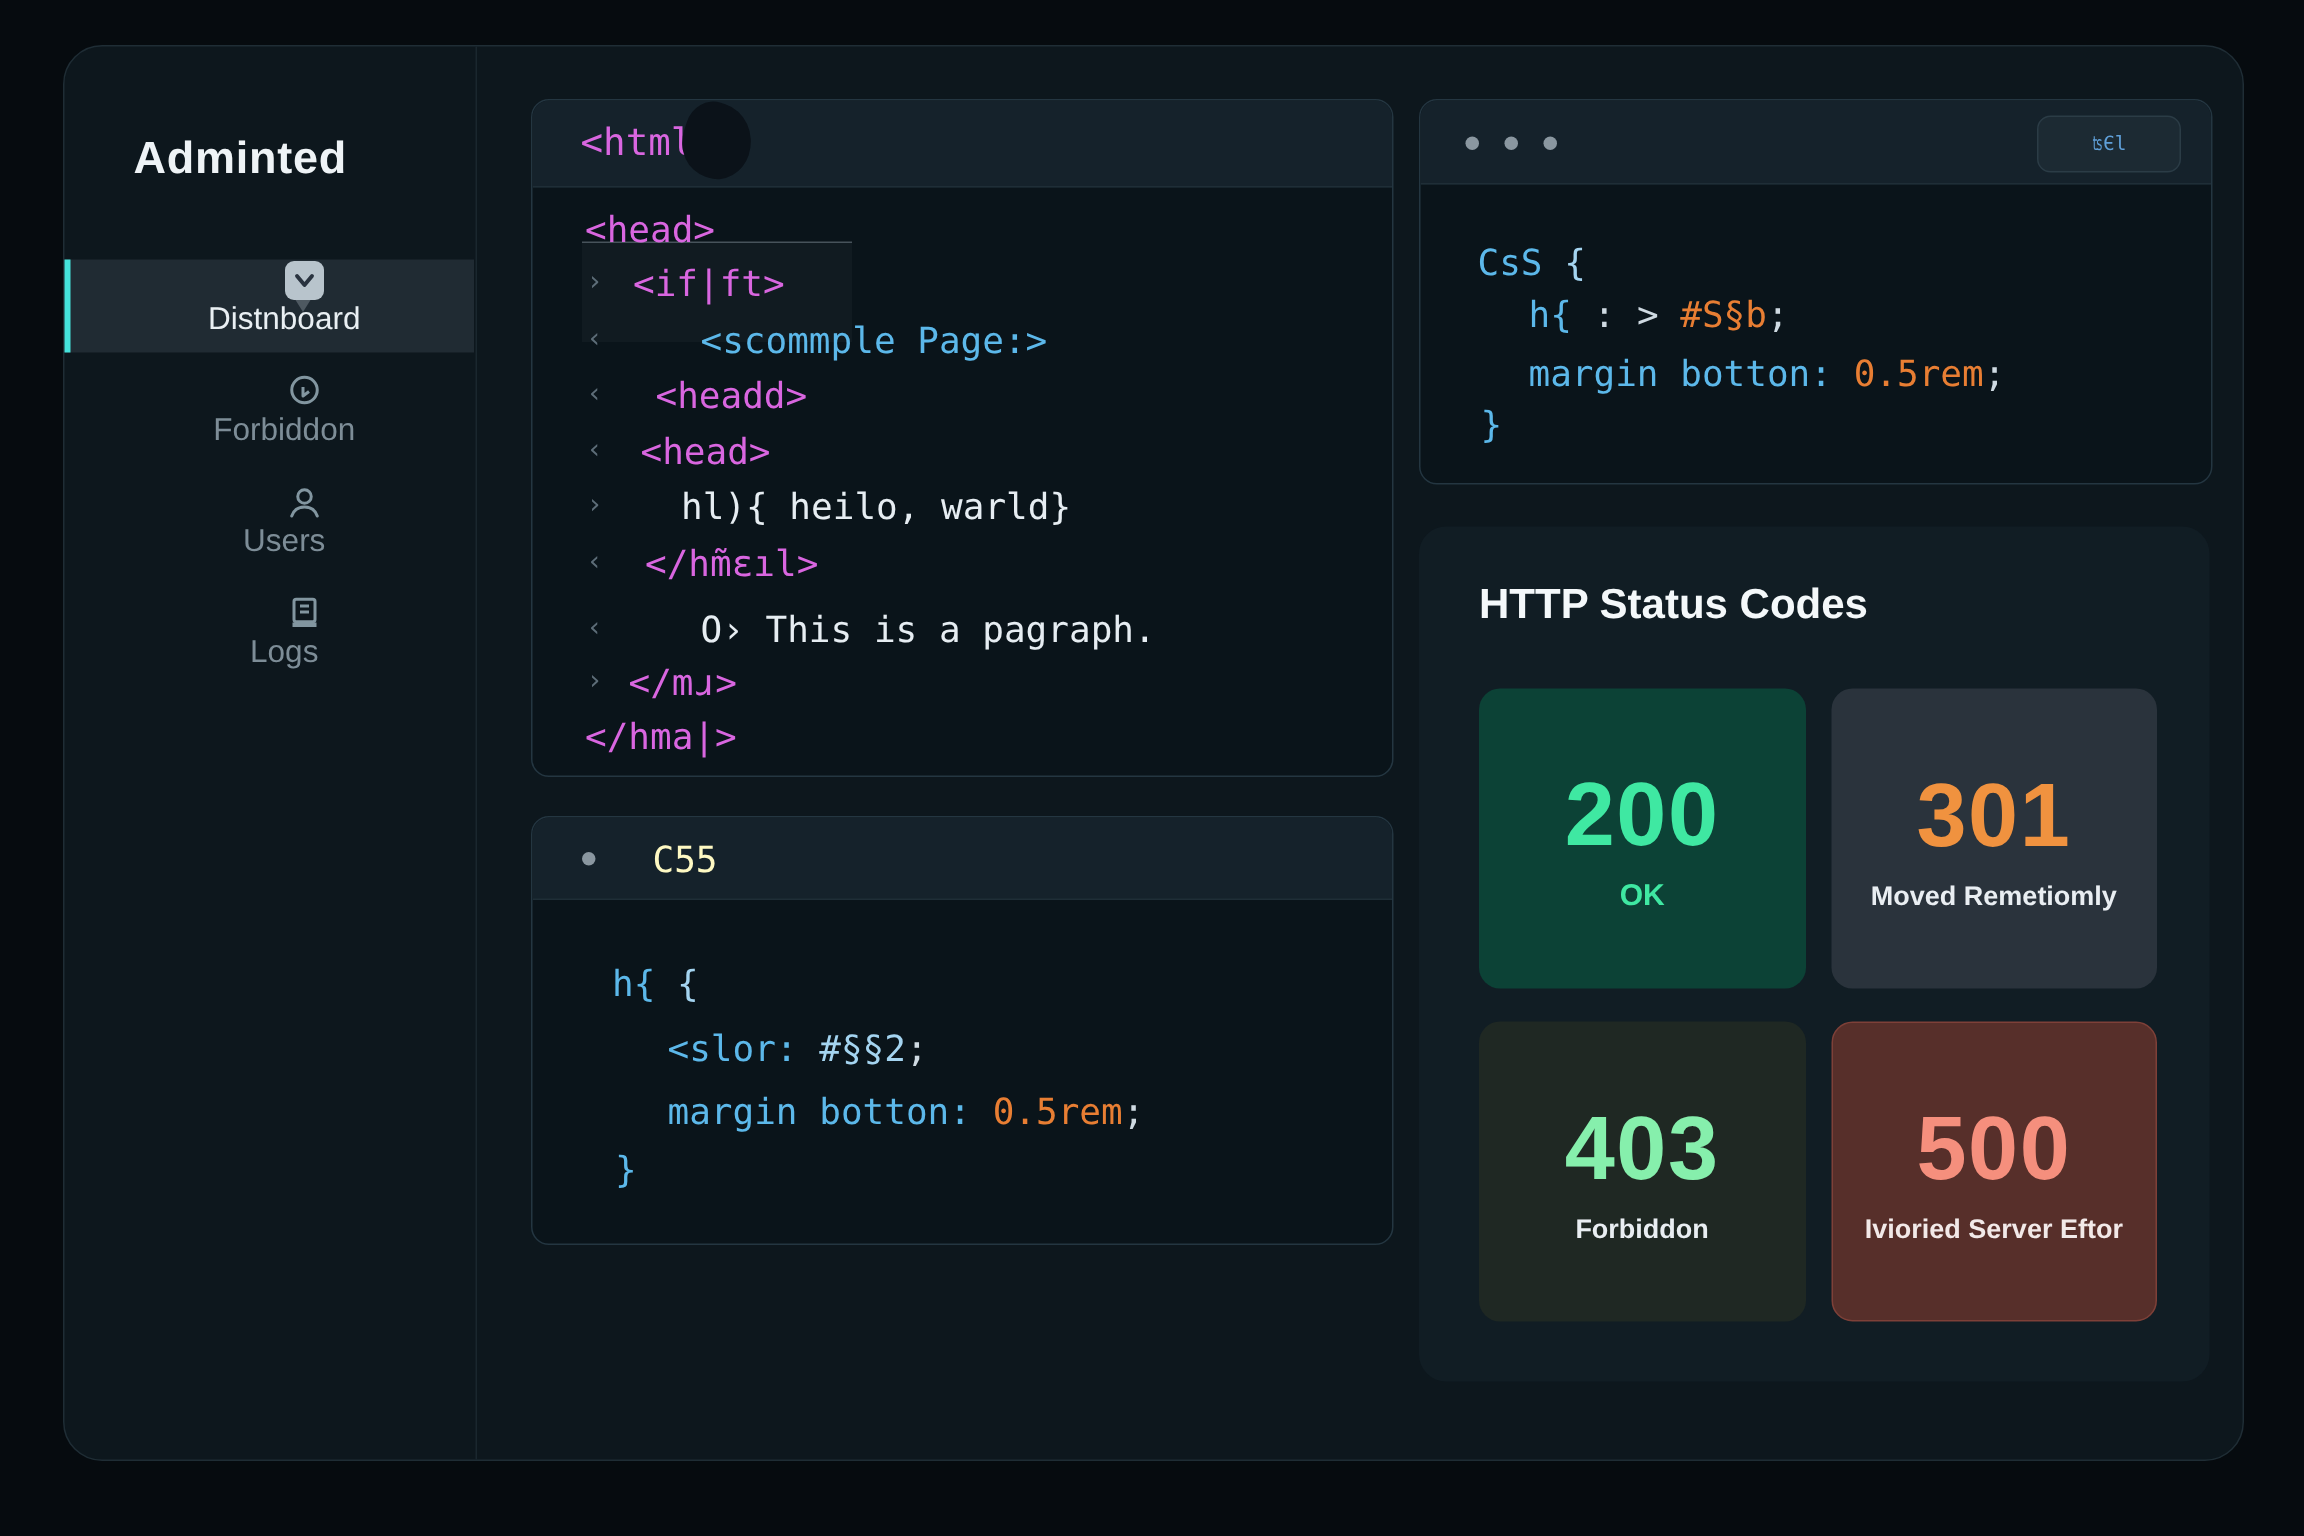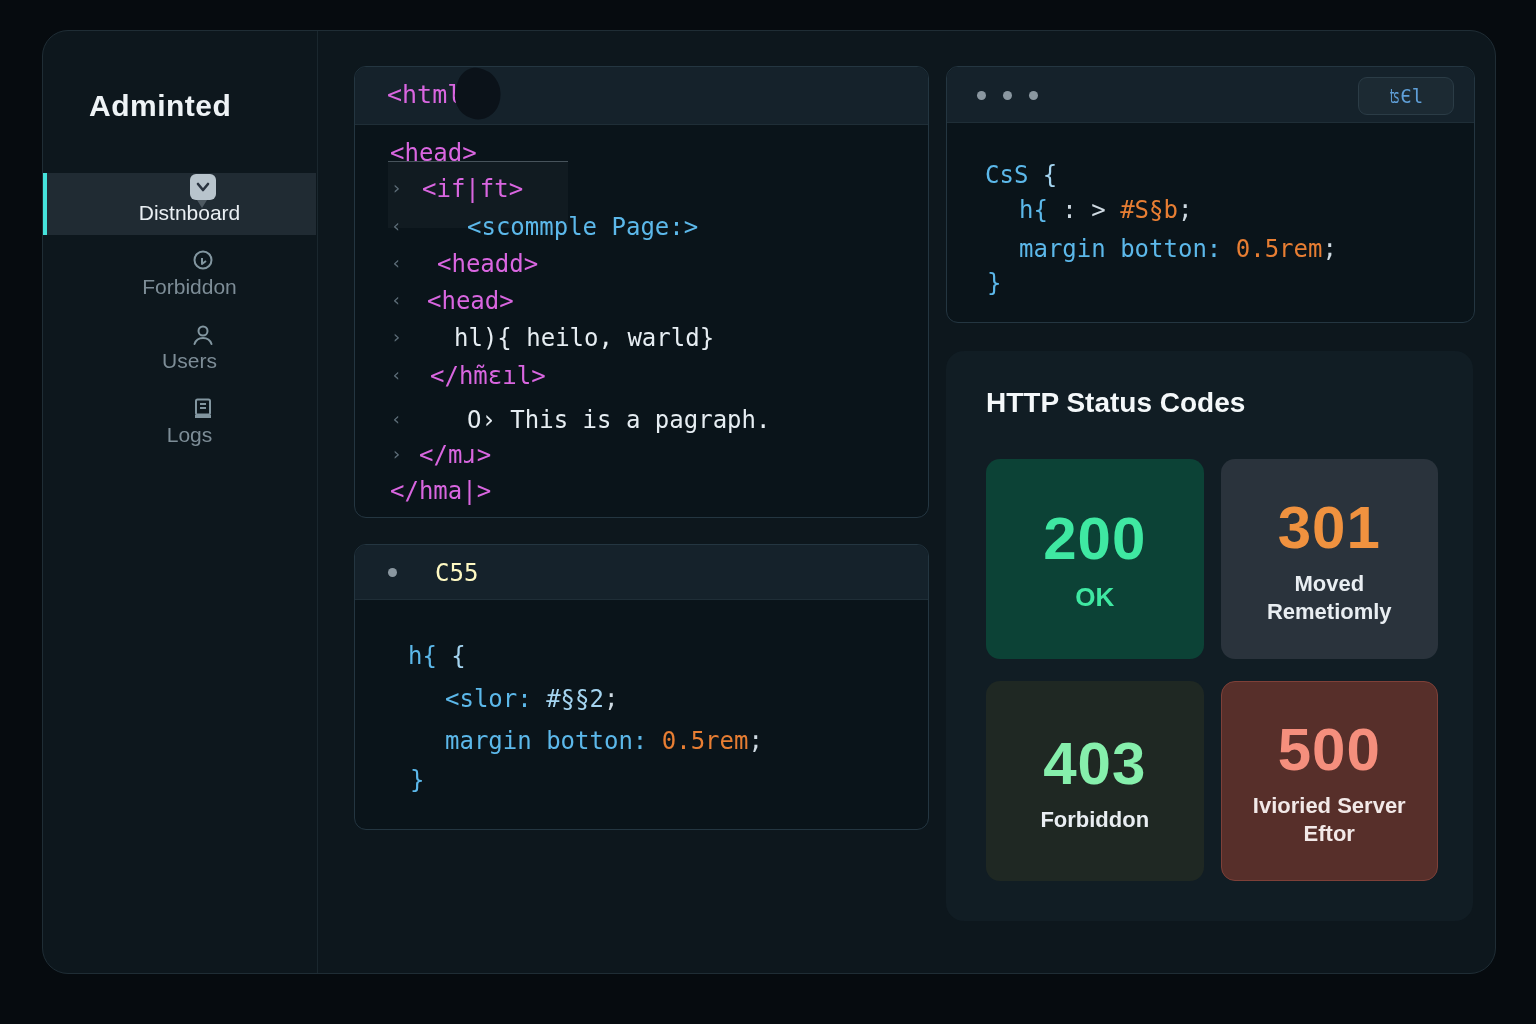--- a/index.html
+++ b/index.html
@@ -32,29 +32,29 @@
   .cursor-blob{position:absolute;left:100px;top:2px;width:46px;height:50px;background:#0b1219;
     border-radius:38% 55% 45% 50%;transform:rotate(18deg);}
   .sel-ghost{position:absolute;left:33px;top:36px;width:180px;height:66px;background:rgba(150,170,185,.05);
     border-top:1px solid rgba(200,215,225,.3);}
   .head-dot{position:absolute;left:33px;top:23px;width:9px;height:9px;border-radius:50%;background:#8a97a0;}
   .css-title{position:absolute;left:55px;top:14px;font-family:"DejaVu Sans Mono",monospace;font-size:24px;color:#fef9c3;margin-left:25px;}
   .win-dots{position:absolute;left:30px;top:24px;display:flex;gap:17px;}
   .win-dots i{width:9px;height:9px;border-radius:50%;background:#8a97a0;}
   .badge{position:absolute;right:20px;top:10px;height:36px;min-width:66px;padding:0 14px;background:#1c2a33;
     border:1px solid #2b3c46;border-radius:9px;display:flex;align-items:center;justify-content:center;
-    font-family:"DejaVu Sans Mono",monospace;font-size:19px;color:#5f9fd8;cursor:pointer;}
+    font-family:"DejaVu Sans Mono",monospace;font-size:13px;color:#5f9fd8;cursor:pointer;}
   
   .status-panel{position:absolute;left:903px;top:320px;width:527px;height:570px;background:#111d24;border-radius:18px;}
   .status-title{position:absolute;left:40px;top:36px;font-size:28px;font-weight:600;color:#f4f8fa;}
   .cards{position:absolute;left:40px;top:108px;width:452px;display:grid;grid-template-columns:1fr 1fr;gap:22px 17px;}
   .card{height:200px;border-radius:14px;display:flex;flex-direction:column;align-items:center;justify-content:center;gap:8px;padding:0 10px;box-sizing:border-box;}
   .card .code-num{font-size:60px;font-weight:700;letter-spacing:1px;}
-  .card .code-lbl{font-size:22px;font-weight:600;text-align:center;line-height:1.25;}
-  .card.c0 .code-lbl{font-size:26px;font-weight:700;}
+  .card .code-lbl{font-size:18px;font-weight:600;text-align:center;line-height:1.25;}
+  .card.c0 .code-lbl{font-size:20px;font-weight:700;}
 </style>
 </head>
 <body>
 
 <div class="app">
 
   <div class="sidebar">
     <div class="brand">Adminted</div>
 
     <div class="nav-row active" style="top:142px;">

